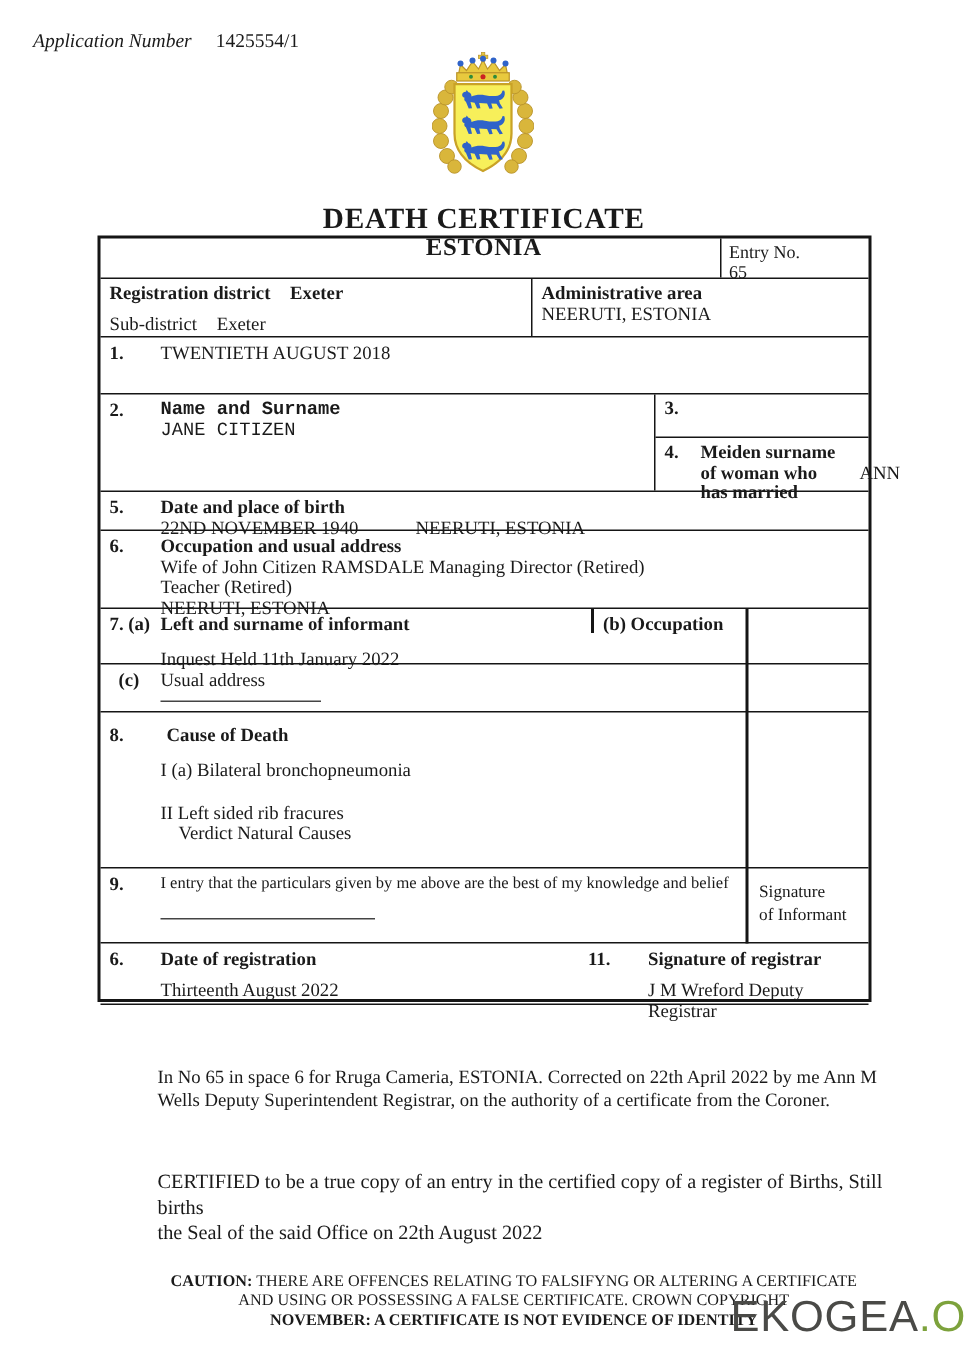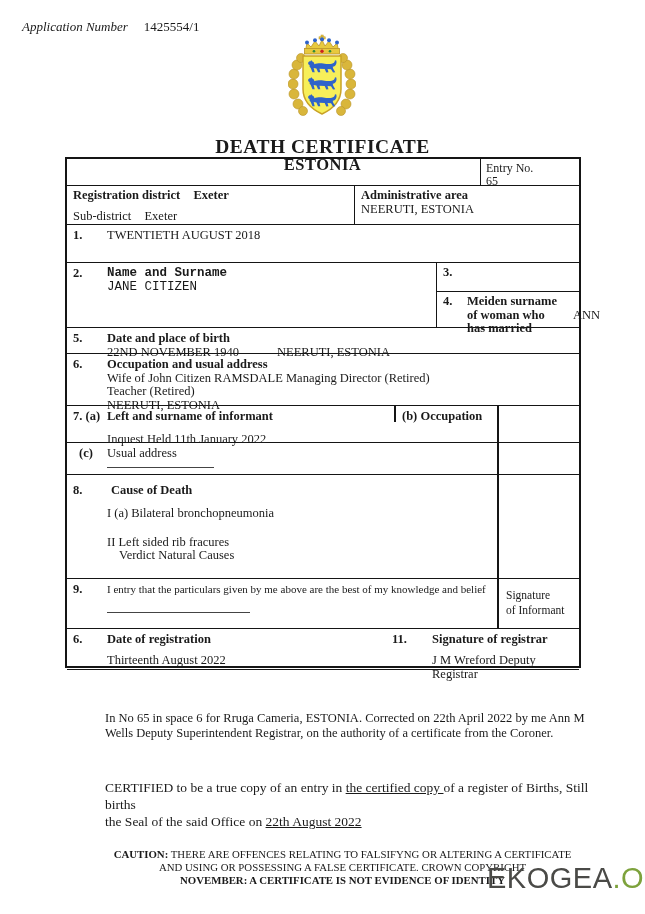--- a/index.html
+++ b/index.html
@@ -29,21 +29,21 @@
   .cell-entry{position:absolute;left:413px;top:0;bottom:0;right:0;border-left:1.5px solid #151515;padding:3px 5px;font-size:12px;line-height:13px;box-sizing:border-box;}
   .cell-admin{position:absolute;left:287px;top:0;bottom:0;right:0;border-left:1.5px solid #151515;padding:3px 6px;box-sizing:border-box;}
   .col34{position:absolute;left:369px;top:0;bottom:0;right:0;border-left:1.5px solid #151515;box-sizing:border-box;}
   .r3{position:relative;height:29px;border-bottom:1.5px solid #151515;box-sizing:border-box;}
   .r4{position:relative;height:33px;}
   .n2{position:absolute;left:6px;top:3px;font-weight:bold;}
   .c2{position:absolute;left:30px;top:3px;right:2px;}
   
   .corr{left:105px;top:711px;width:490px;font-size:12.5px;line-height:15px;}
   .cert{left:105px;top:779px;width:500px;font-size:13.5px;line-height:17px;}
-  .cert .u, .corr .u{text-decoration:underline;}
+  .cert .u, .corr .u{}
   .note{left:105px;top:831px;font-size:11px;}
   .caution{left:65px;top:848px;width:555px;text-align:center;font-size:10.8px;line-height:12.8px;}
   .wm{left:487px;top:862px;font-family:"Liberation Sans",sans-serif;font-size:29px;letter-spacing:.5px;}
   .wm .nm{color:#4a4a47;}
   .wm .tld{color:#7da23c;}
 </style>
 </head>
 <body>
 
 <div class="page">

